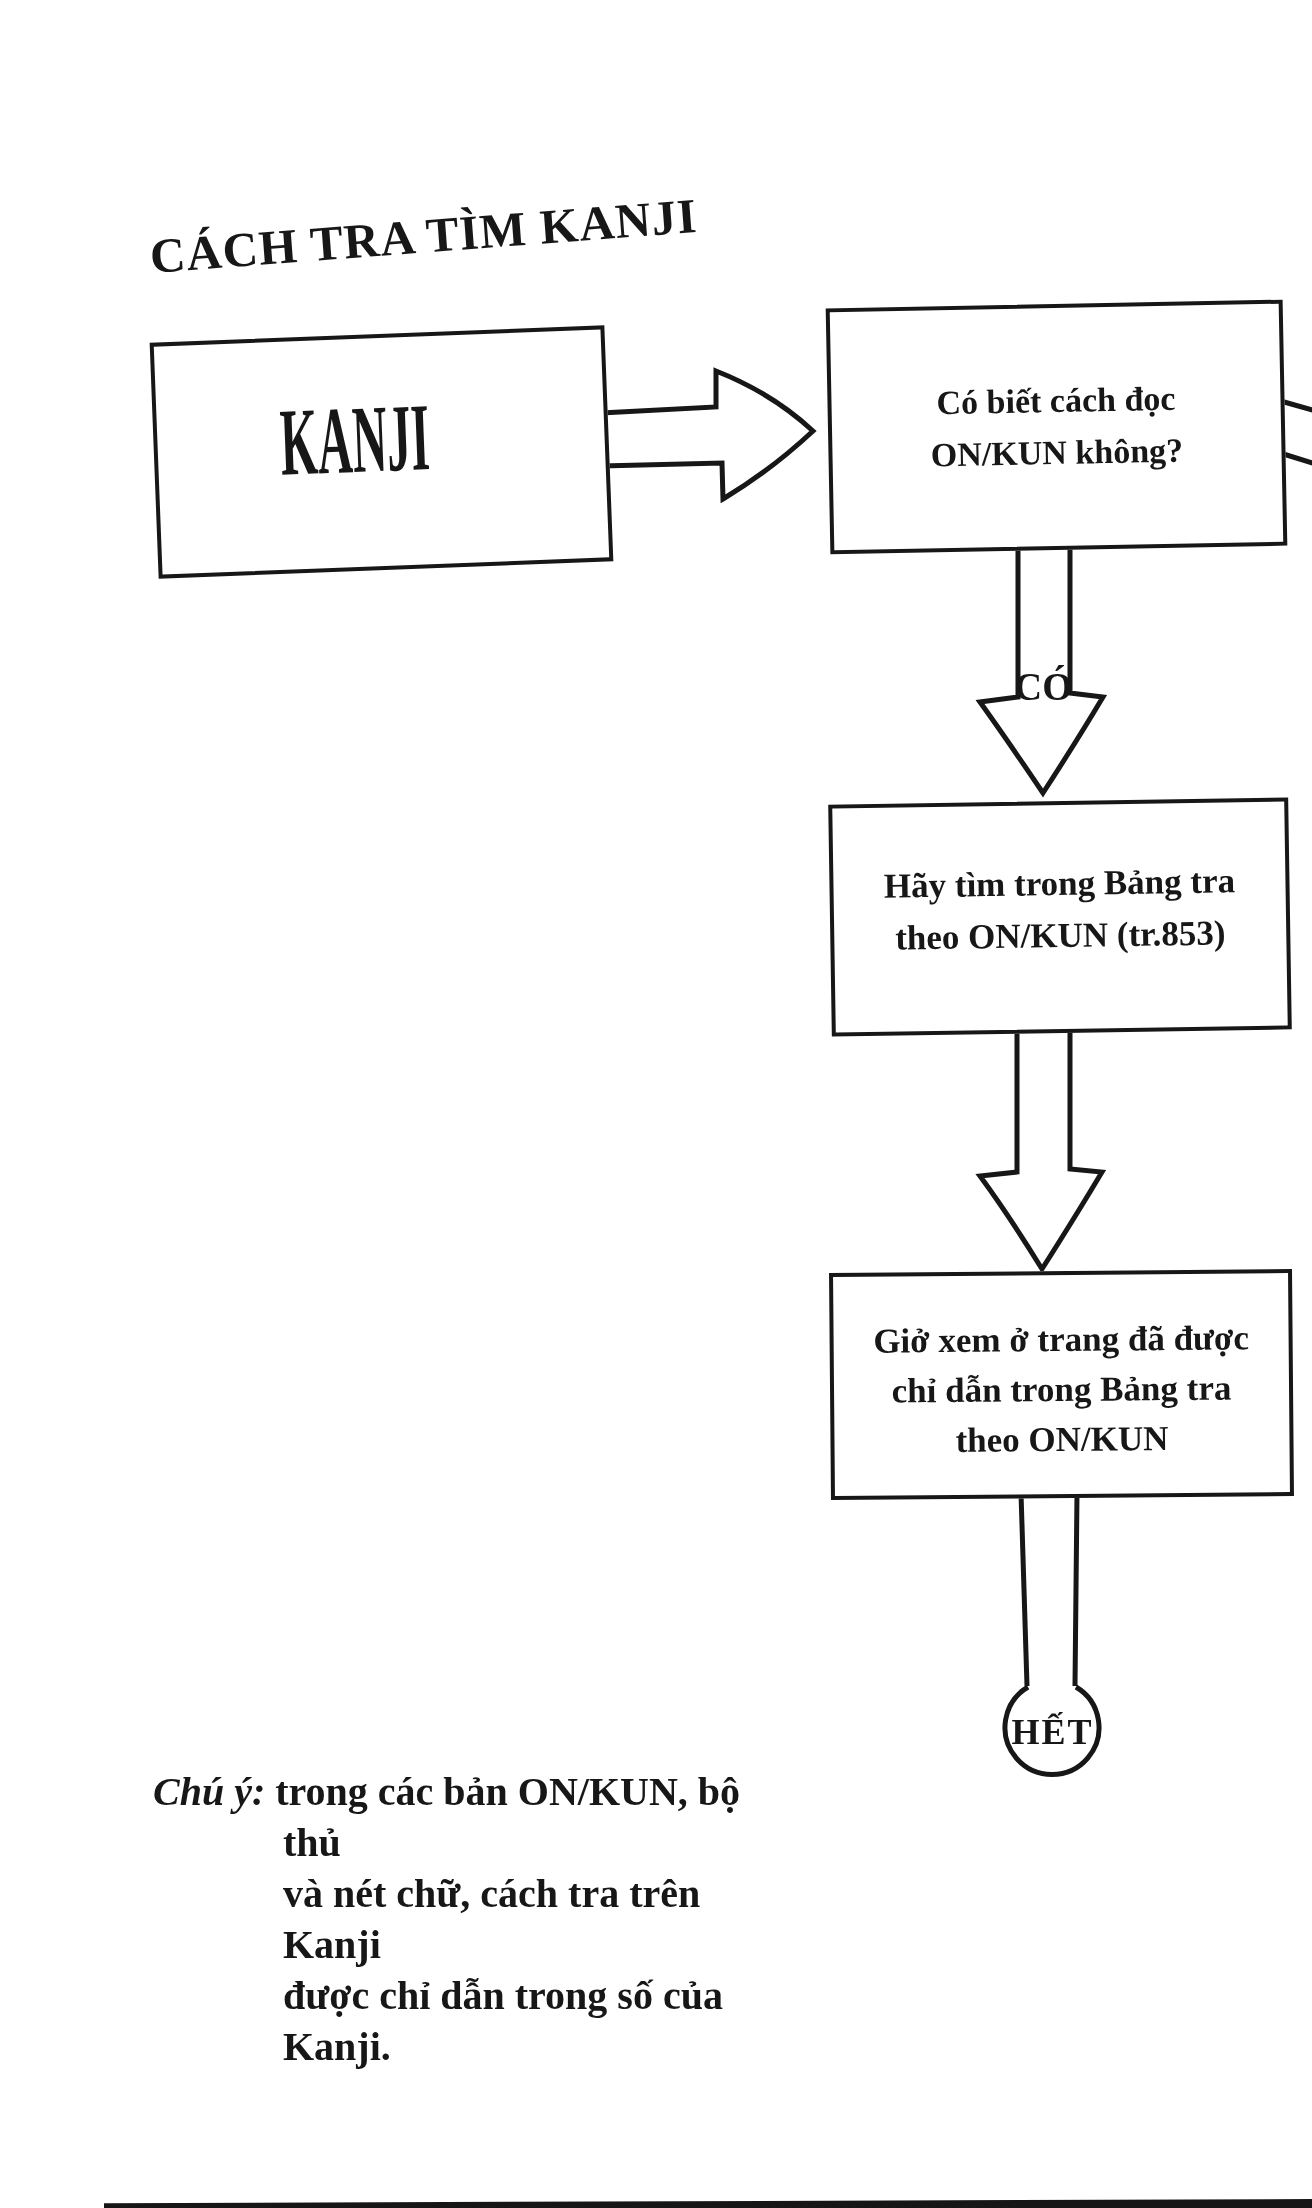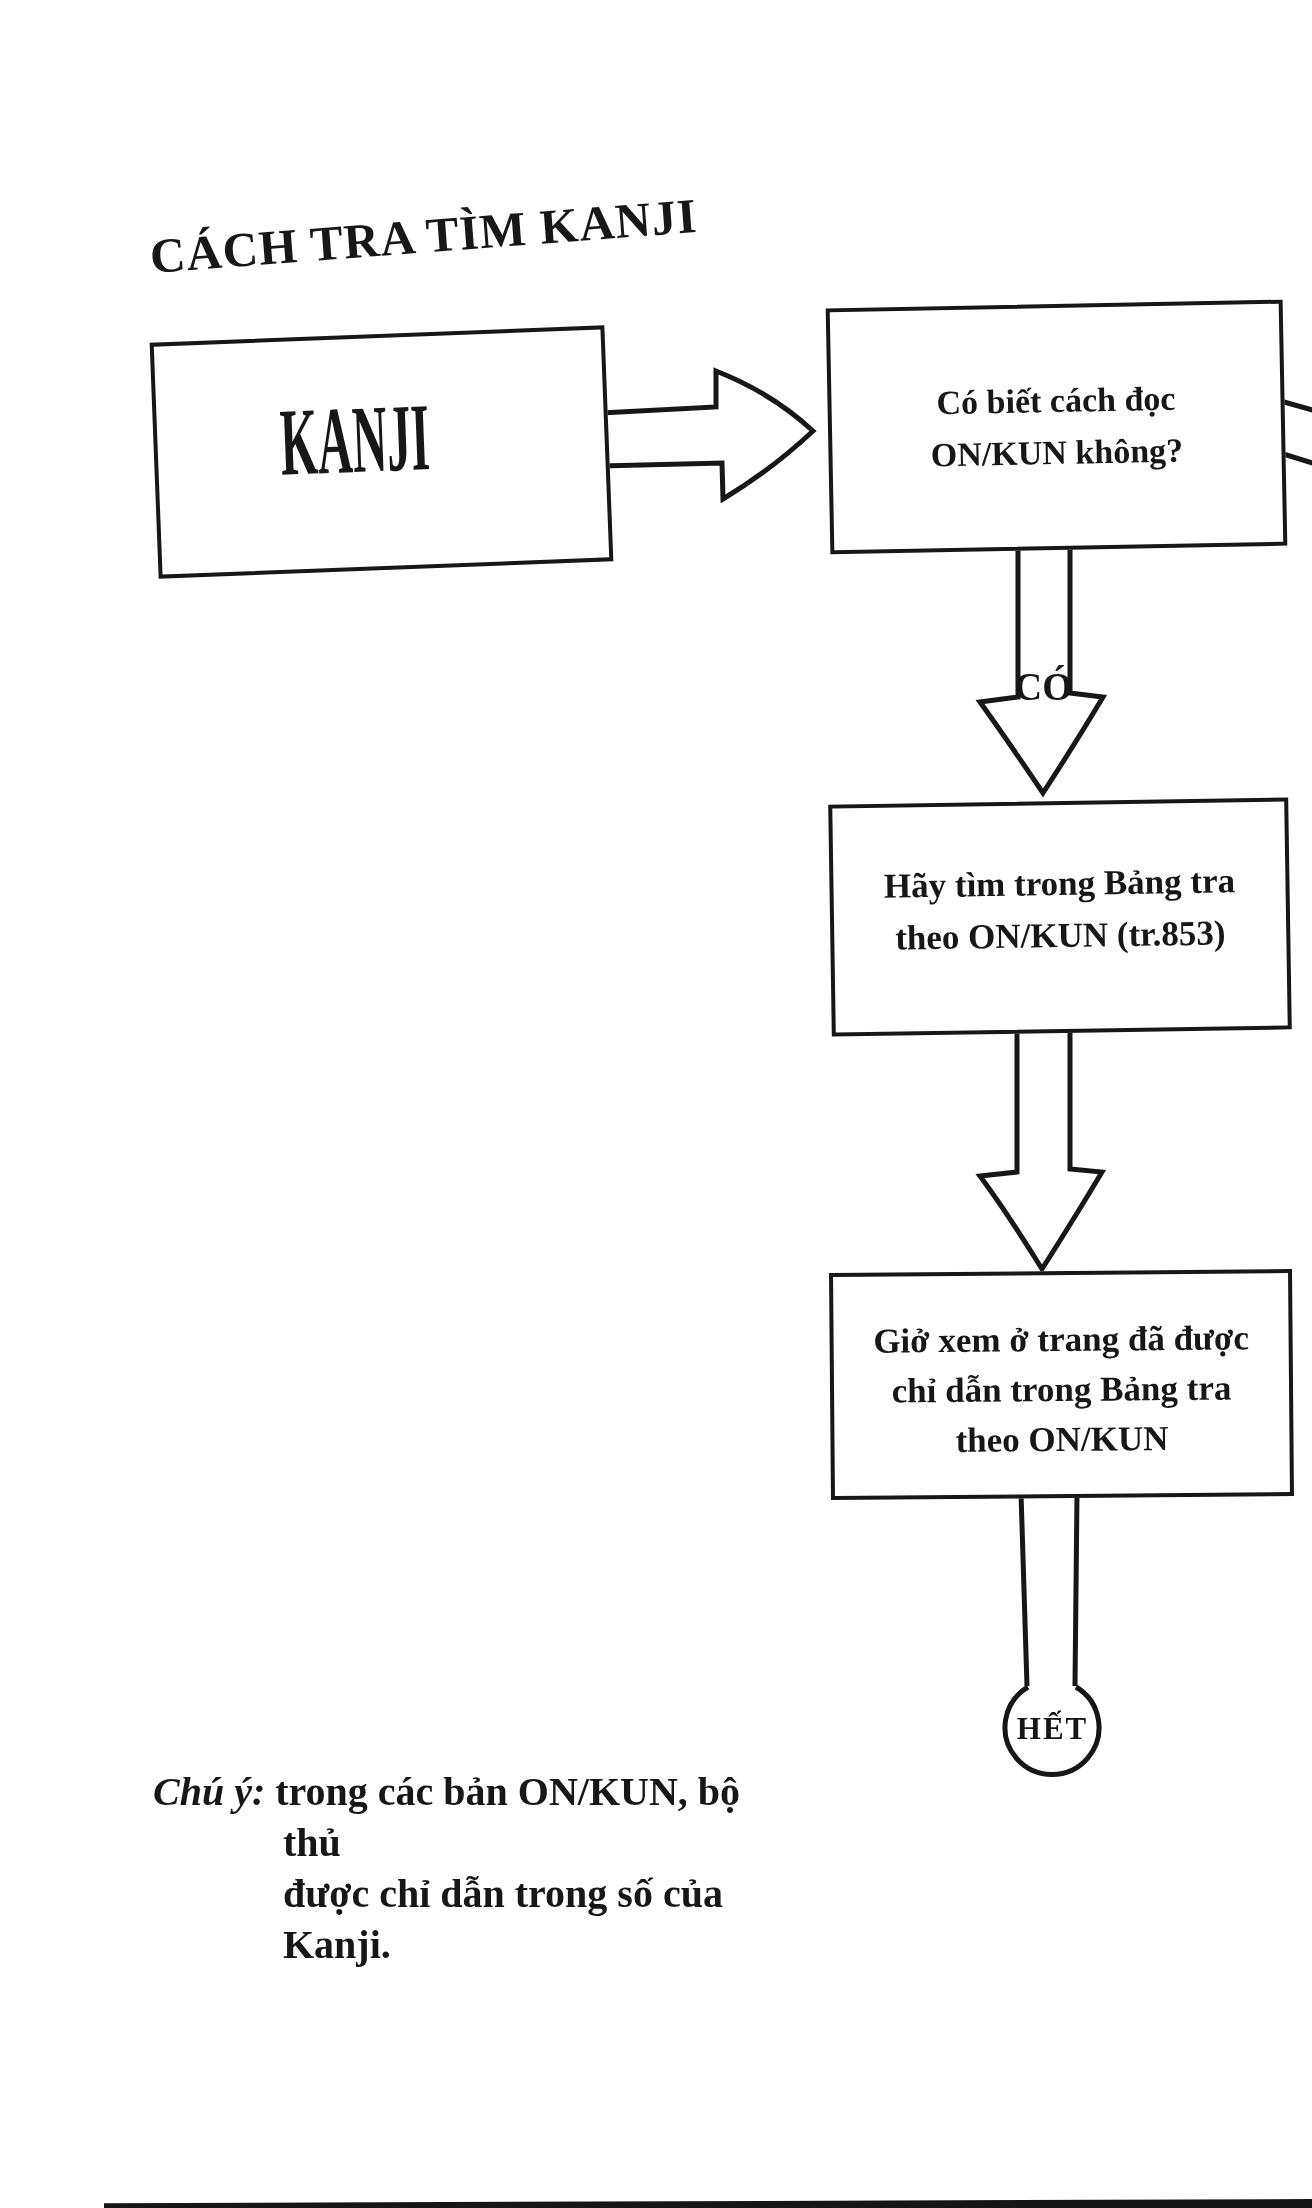--- a/index.html
+++ b/index.html
@@ -26,21 +26,21 @@
   .box-decision{left:828px;top:304px;width:449px;height:238px;transform:rotate(-1.1deg);
     font-size:34px;line-height:52px;}
   .box-lookup{left:830px;top:801px;width:452px;height:224px;transform:rotate(-0.9deg);
     font-size:35px;line-height:52px;padding-bottom:0;}
   .box-lookup .lines{margin-bottom:14px;}
   .box-open{left:830px;top:1271px;width:455px;height:219px;transform:rotate(-0.5deg);
     font-size:35px;line-height:50px;}
   .box-open .lines{margin-top:10px;}
   .flow-label{position:absolute;font-weight:700;white-space:nowrap;text-align:center;}
   .label-co{left:1014px;top:664px;width:58px;font-size:39px;}
-  .label-het{left:1002px;top:1711px;width:101px;font-size:31px;letter-spacing:2px;}
+  .label-het{left:1002px;top:1711px;width:101px;font-size:36px;letter-spacing:2px;}
   .note{
     position:absolute;left:153px;top:1758px;width:640px;
     font-size:40px;line-height:51px;font-weight:700;margin-top:8px;
   }
   .note .note-hang{padding-left:130px;text-indent:-130px;}
   .note .note-indent{margin-left:130px;}
   .note .note-label{font-style:italic;}
   .scan-bar{
     position:absolute;left:104px;right:0;bottom:0;height:9px;background:#161616;
     transform:rotate(-0.2deg);transform-origin:100% 50%;
@@ -96,18 +96,19 @@
     </div>
   </div>
 
   <div class="flow-label label-het">HẾT</div>
 
   <div class="note">
     <div class="note-hang">
       <span class="note-label">Chú ý:</span>
       <span>trong các bản ON/KUN, bộ thủ</span>
     </div>
+    <div class="note-indent">và nét chữ, cách tra trên Kanji</div>
     <div class="note-indent">được chỉ dẫn trong số của Kanji.</div>
   </div>
 
   <div class="scan-bar"></div>
 
 </div>
 
 </body></html>

